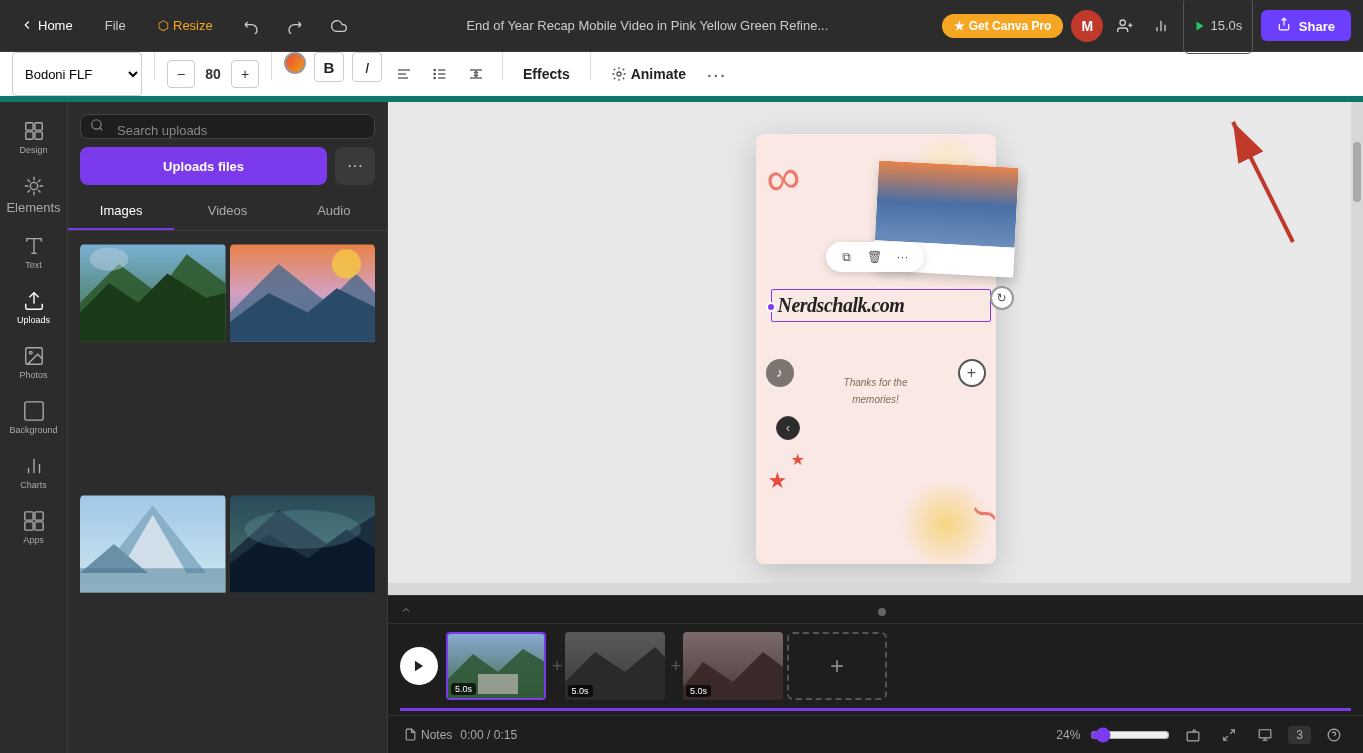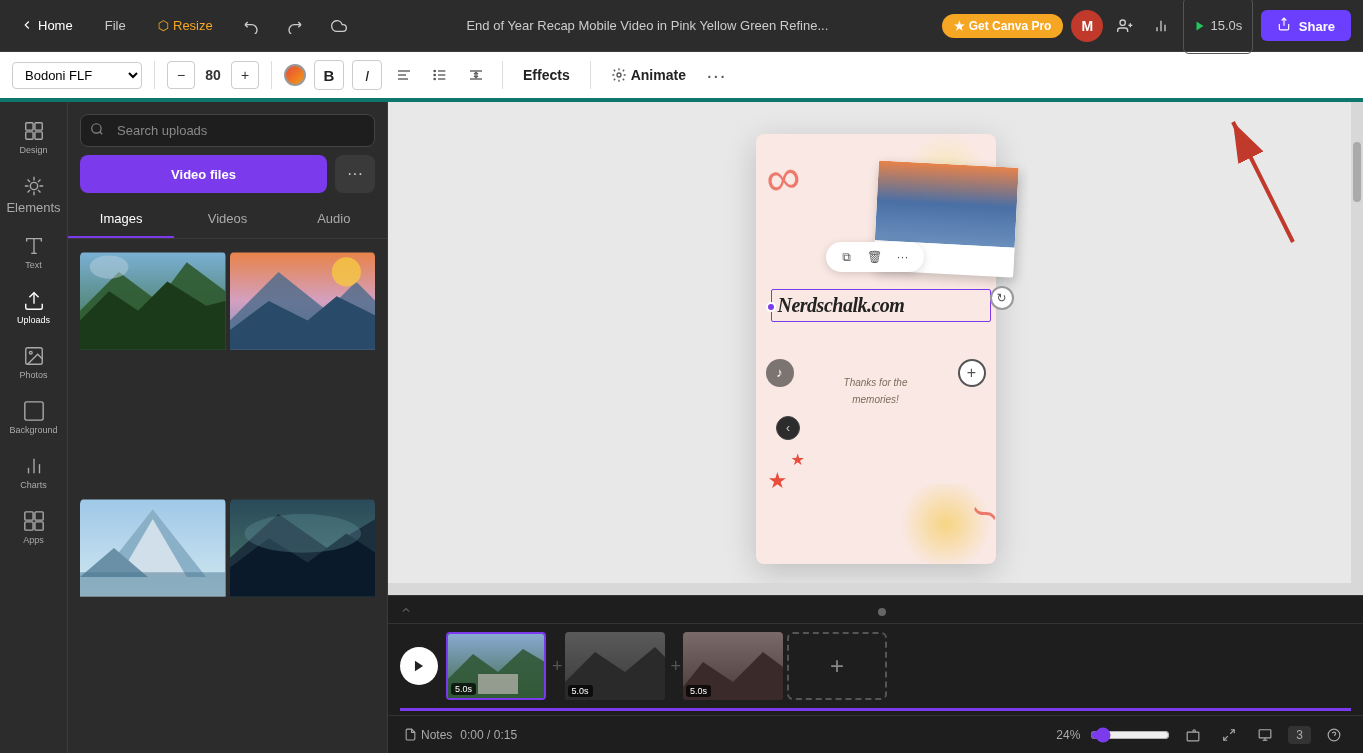--- a/index.html
+++ b/index.html
@@ -12,21 +12,21 @@
     .topbar-home { color: #fff; font-weight: 500; }
     .topbar-center { flex: 1; text-align: center; font-size: 13px; color: #ccc; overflow: hidden; white-space: nowrap; text-overflow: ellipsis; }
     .topbar-right { display: flex; align-items: center; gap: 8px; }
     .canva-pro-btn { background: #f5a623; color: #fff; border: none; border-radius: 20px; padding: 5px 12px; font-size: 12px; cursor: pointer; display: flex; align-items: center; gap: 4px; font-weight: 600; }
     .avatar { width: 32px; height: 32px; border-radius: 50%; background: #c0392b; display: flex; align-items: center; justify-content: center; font-weight: 700; font-size: 14px; color: #fff; cursor: pointer; }
     .share-btn { background: #6c3fff; color: #fff; border: none; border-radius: 6px; padding: 7px 16px; font-size: 13px; cursor: pointer; font-weight: 600; }
     .icon-btn { background: none; border: none; color: #ccc; cursor: pointer; padding: 6px; border-radius: 4px; display: flex; align-items: center; }
     .timer-btn { background: none; border: 1px solid #555; color: #ccc; border-radius: 6px; padding: 20px 10px; font-size: 13px; cursor: pointer; display: flex; align-items: center; gap: 4px; }
 
     
-    .toolbar2 { display: flex; align-items: center; height: 50px; background: #fff; border-bottom: 4px solid #0f766e; padding: 0 12px; gap: 8px; }
+    .toolbar2 { display: flex; height: 50px; background: #fff; border-bottom: 6px solid #0f766e; padding: 0 12px; gap: 8px; }
     .font-select { border: 1px solid #ccc; border-radius: 4px; padding: 4px 8px; font-size: 13px; background: #fff; cursor: pointer; min-width: 130px; }
     .font-size-ctrl { display: flex; align-items: center; gap: 4px; }
     .font-size-btn { background: none; border: 1px solid #ccc; border-radius: 4px; width: 28px; height: 28px; cursor: pointer; display: flex; align-items: center; justify-content: center; font-size: 14px; color: #333; }
     .font-size-val { font-size: 14px; font-weight: 600; color: #333; min-width: 28px; text-align: center; }
     .toolbar2-sep { width: 1px; height: 28px; background: #ddd; margin: 0 4px; }
     .color-dot { width: 22px; height: 22px; border-radius: 50%; background: linear-gradient(135deg, #e74c3c, #f39c12); border: 2px solid #999; cursor: pointer; }
     .bold-btn { font-weight: 700; font-size: 15px; color: #222; background: none; border: 1px solid #ccc; border-radius: 4px; width: 30px; height: 30px; cursor: pointer; }
     .italic-btn { font-style: italic; font-size: 15px; color: #222; background: none; border: 1px solid #ccc; border-radius: 4px; width: 30px; height: 30px; cursor: pointer; }
     .effects-btn { background: none; border: none; color: #222; font-size: 14px; font-weight: 600; cursor: pointer; padding: 4px 8px; border-radius: 4px; }
     .animate-btn { background: none; border: none; color: #222; font-size: 14px; font-weight: 600; cursor: pointer; padding: 4px 8px; border-radius: 4px; display: flex; align-items: center; gap: 4px; }
@@ -37,21 +37,21 @@
 
     
     .sidebar-icons { width: 68px; background: #2c2c2c; display: flex; flex-direction: column; align-items: center; padding: 8px 0; gap: 0; border-right: 1px solid #3a3a3a; }
     .sidebar-icon-item { display: flex; flex-direction: column; align-items: center; gap: 3px; padding: 10px 0; cursor: pointer; width: 100%; text-align: center; border-radius: 6px; color: #aaa; font-size: 10px; }
     .sidebar-icon-item.active { color: #fff; }
     .sidebar-icon-item svg { width: 22px; height: 22px; }
 
     
     .left-panel { width: 320px; background: #2c2c2c; border-right: 1px solid #3a3a3a; display: flex; flex-direction: column; }
     .search-box { margin: 12px 12px 8px; position: relative; }
-    .search-input { width: 100%; background: #1e1e1e; border: 1px solid #444; border-radius: 8px; padding: 8px 12px 8px 36px; color: #fff; font-size: 13px; outline: none; }
+    .search-input { width: 100%; background: #1e1e1e; border: 1px solid #444; border-radius: 8px; padding: 8px 12px 0 36px; color: #fff; font-size: 13px; outline: none; }
     .search-input::placeholder { color: #888; }
     .search-icon-wrap { position: absolute; left: 10px; top: 50%; transform: translateY(-50%); color: #888; }
     .upload-row { display: flex; gap: 8px; margin: 0 12px 8px; }
     .upload-btn { flex: 1; background: #7c3aed; color: #fff; border: none; border-radius: 8px; padding: 10px; font-size: 13px; font-weight: 600; cursor: pointer; }
     .more-upload-btn { background: #3a3a3a; border: none; border-radius: 8px; padding: 10px 12px; color: #ccc; cursor: pointer; font-size: 16px; }
     .record-btn { margin: 0 12px 12px; background: #3a3a3a; border: none; border-radius: 8px; padding: 10px; color: #fff; font-size: 13px; font-weight: 500; cursor: pointer; width: calc(100% - 24px); text-align: center; }
     .tabs-row { display: flex; border-bottom: 1px solid #3a3a3a; }
     .tab { flex: 1; text-align: center; padding: 10px 0; font-size: 13px; color: #aaa; cursor: pointer; border-bottom: 2px solid transparent; }
     .tab.active { color: #fff; border-bottom: 2px solid #7c3aed; }
     .images-grid { display: grid; grid-template-columns: 1fr 1fr; gap: 4px; padding: 12px; overflow-y: auto; flex: 1; }
@@ -287,21 +287,21 @@
     <div class="search-box">
       <span class="search-icon-wrap">
         <svg width="14" height="14" viewBox="0 0 24 24" fill="none" stroke="#888" stroke-width="2">
             <circle cx="11" cy="11" r="8"></circle>
             <line x1="21" y1="21" x2="16.65" y2="16.65"></line>
           </svg>
       </span>
       <input class="search-input" type="text" placeholder="Search uploads" style="">
     </div>
     <div class="upload-row">
-      <button class="upload-btn">Video files</button>
+      <button class="upload-btn">Uploads files</button>
       <button class="more-upload-btn">···</button>
     </div>
     <div class="tabs-row">
       <div class="tab active">Images</div>
       <div class="tab">Videos</div>
       <div class="tab">Audio</div>
     </div>
     <div class="images-grid">
 
       <div class="img-thumb">

